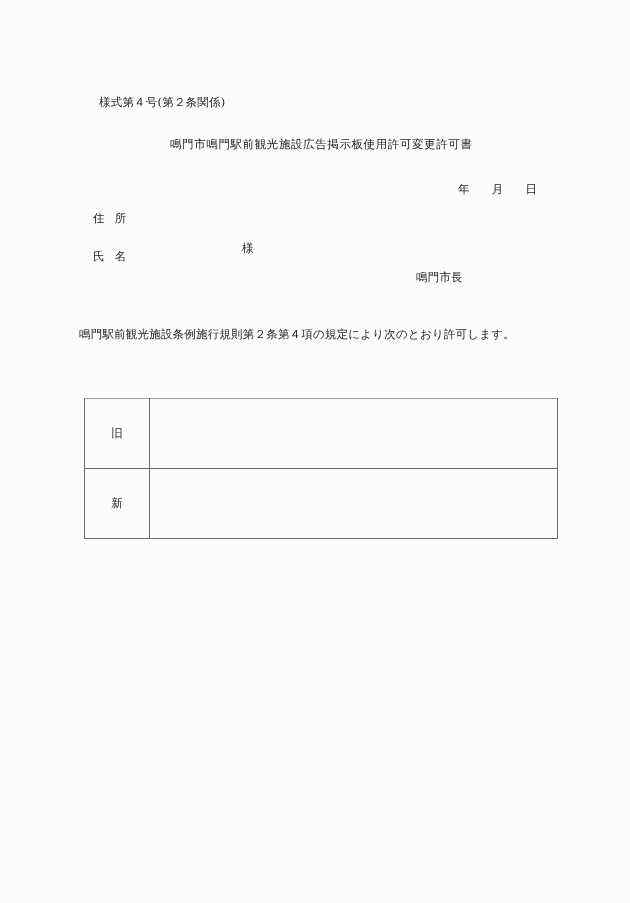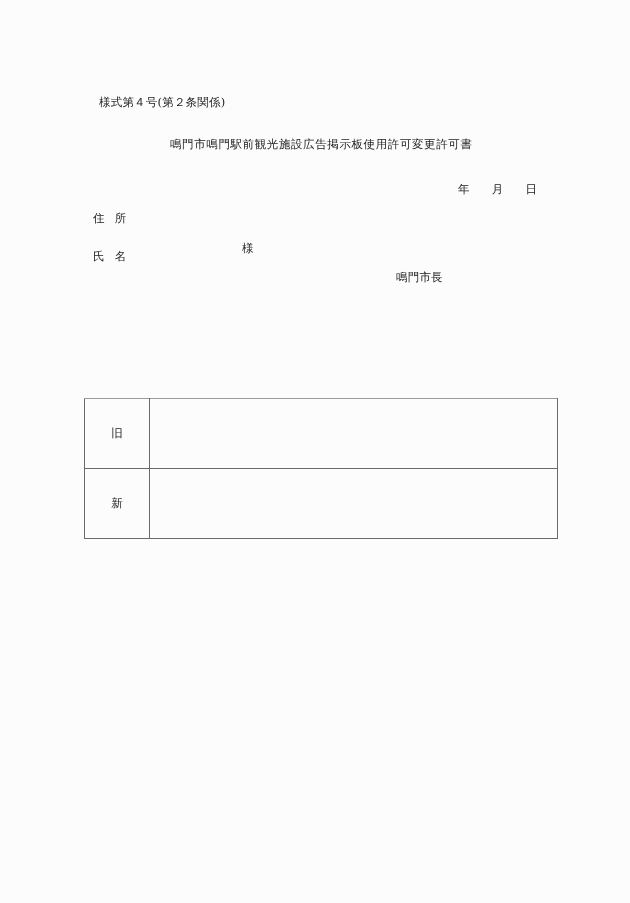--- a/index.html
+++ b/index.html
@@ -24,21 +24,21 @@
     #date-line { left: 458px; top: 182px; text-align: center; }
     #date-line span { display: inline-block; }
     #date-line .gap { width: 22px; }
 
     #address-label { left: 93px; top: 211px; }
     #name-label { left: 93px; top: 249px; }
     .spaced-label span { display: inline-block; }
     .spaced-label .gap { width: 10px; }
     #honorific { left: 242px; top: 241px; }
 
-    #issuer { left: 380px; top: 270px; padding-left: 16px; }
+    #issuer { left: 400px; top: 270px; padding-left: 16px; }
 
     #body-text { left: 79px; top: 326px; line-height: 17px; }
     #body-line1 { padding-left: 57px; }
     #body-line1 .gap { display: inline-block; width: 22px; }
 
     table#change-table {
       position: absolute;
       left: 84px;
       top: 398px;
       width: 474px;
@@ -76,20 +76,21 @@
 
 <div class="abs t spaced-label" id="name-label">
   <span>氏</span><span class="gap"></span><span>名</span>
 </div>
 
 <div class="abs t" id="honorific">様</div>
 
 <div class="abs t" id="issuer">鳴門市長</div>
 
 <div class="abs t" id="body-text">
+  <div>鳴門駅前観光施設条例施行規則第２条第４項の規定により次のとおり許可します。</div>
 </div>
 
 <table id="change-table">
   <tbody>
       <tr>
     <td class="label-cell">旧</td>
     <td class="value-cell"></td>
   </tr>
   <tr>
     <td class="label-cell">新</td>

